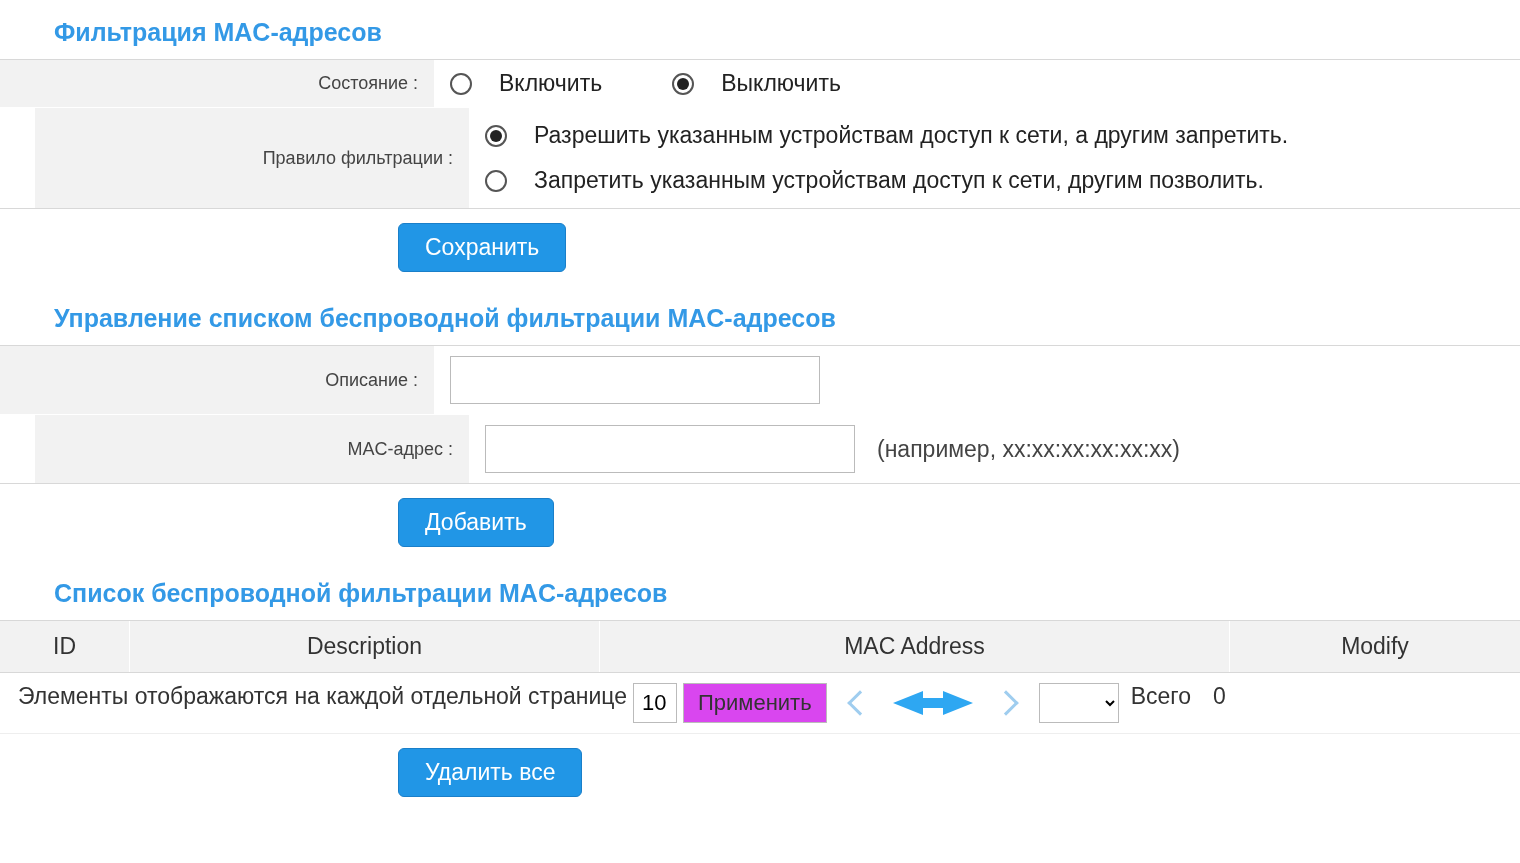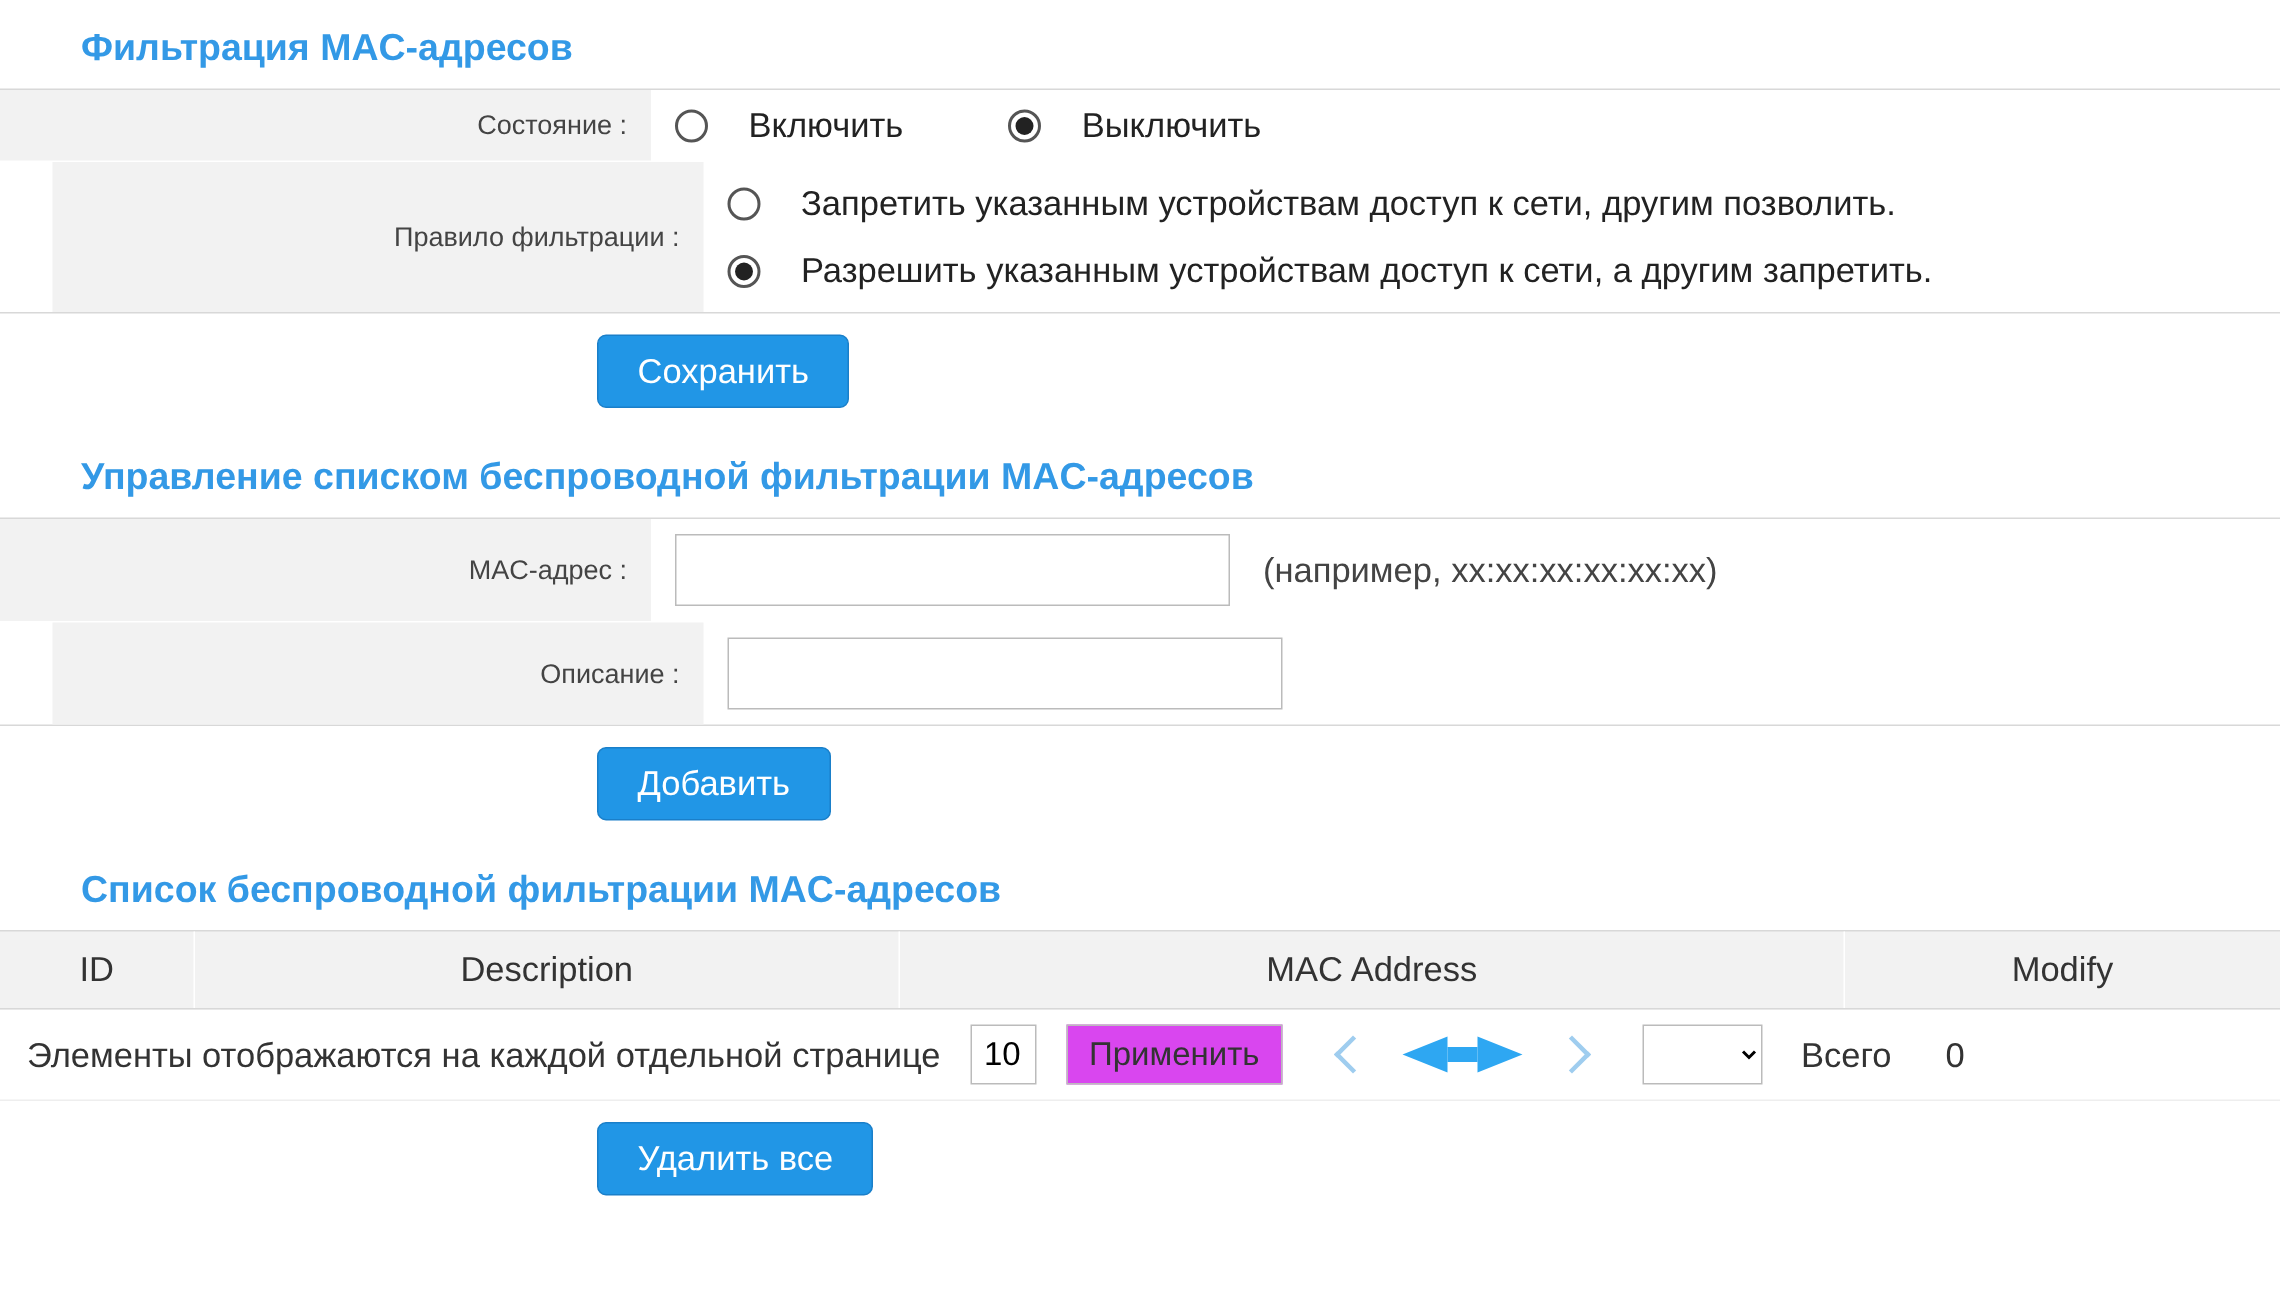--- a/index.html
+++ b/index.html
@@ -118,22 +118,21 @@
     font-size: 23px;
   }
   .grid-head > div:last-child { border-right: none; }
   .col-id { width: 130px; }
   .col-desc { width: 470px; }
   .col-mac { flex: 1; }
   .col-mod { width: 290px; }
 
   .pager-row {
     display: flex;
-    align-items: center;
-    gap: 20px;
+    gap: 6px;
     padding: 10px 18px 10px 18px;
     font-size: 23px;
     color: #333;
     border-bottom: 1px solid #eee;
   }
   .small-input {
     width: 44px;
     height: 40px;
     border: 1px solid #bbb;
     font-size: 22px;
@@ -206,47 +205,47 @@
           <span class="radio-circle checked"></span>
           <span>Выключить</span>
         </label>
       </div>
     </div>
   </div>
   <div class="form-row">
     <div class="label-cell">Правило фильтрации :</div>
     <div class="value-cell stacked">
       <label class="radio-opt">
+        <span class="radio-circle checked"></span>
+        <span>Разрешить указанным устройствам доступ к сети, а другим запретить.</span>
+      </label>
+      <label class="radio-opt">
         <span class="radio-circle"></span>
         <span>Запретить указанным устройствам доступ к сети, другим позволить.</span>
       </label>
-      <label class="radio-opt">
-        <span class="radio-circle checked"></span>
-        <span>Разрешить указанным устройствам доступ к сети, а другим запретить.</span>
-      </label>
     </div>
   </div>
 </div>
 <div class="btn-row">
   <button class="btn">Сохранить</button>
 </div>
 
 <div class="section-title">Управление списком беспроводной фильтрации MAC-адресов</div>
 <div class="form-area">
+  <div class="form-row">
+    <div class="label-cell">Описание :</div>
+    <div class="value-cell">
+      <input type="text" class="text-input" value="" style="">
+    </div>
+  </div>
   <div class="form-row">
     <div class="label-cell">MAC-адрес :</div>
     <div class="value-cell">
       <input type="text" class="text-input" value="" style="">
       <span class="hint">(например, xx:xx:xx:xx:xx:xx)</span>
-    </div>
-  </div>
-  <div class="form-row">
-    <div class="label-cell">Описание :</div>
-    <div class="value-cell">
-      <input type="text" class="text-input" value="" style="">
     </div>
   </div>
 </div>
 <div class="btn-row">
   <button class="btn">Добавить</button>
 </div>
 
 <div class="section-title">Список беспроводной фильтрации MAC-адресов</div>
 <div class="grid-head">
   <div class="col-id">ID</div>

